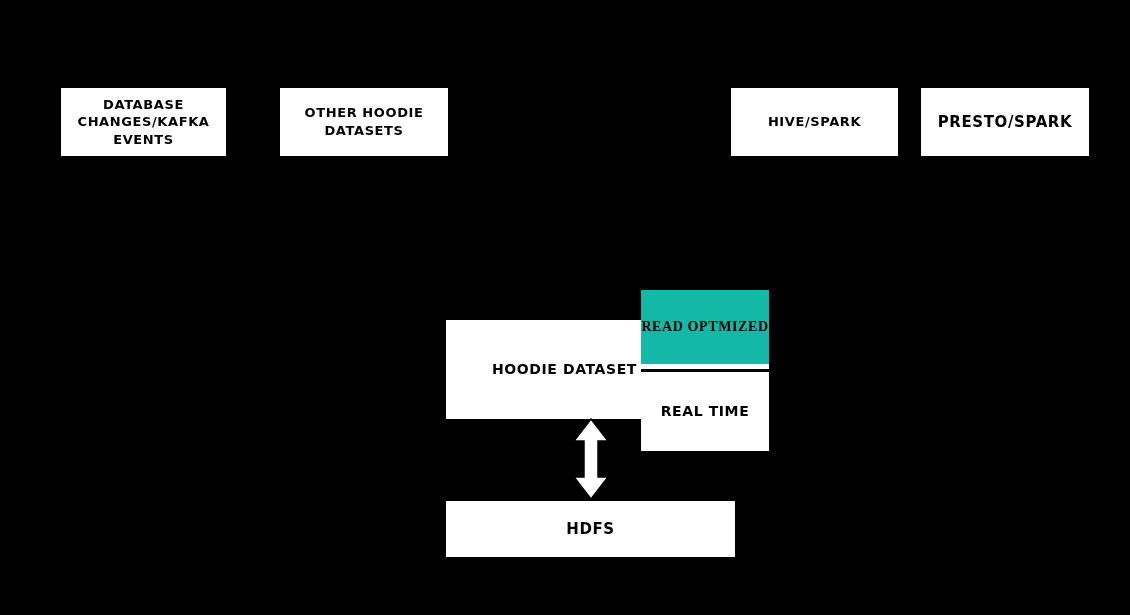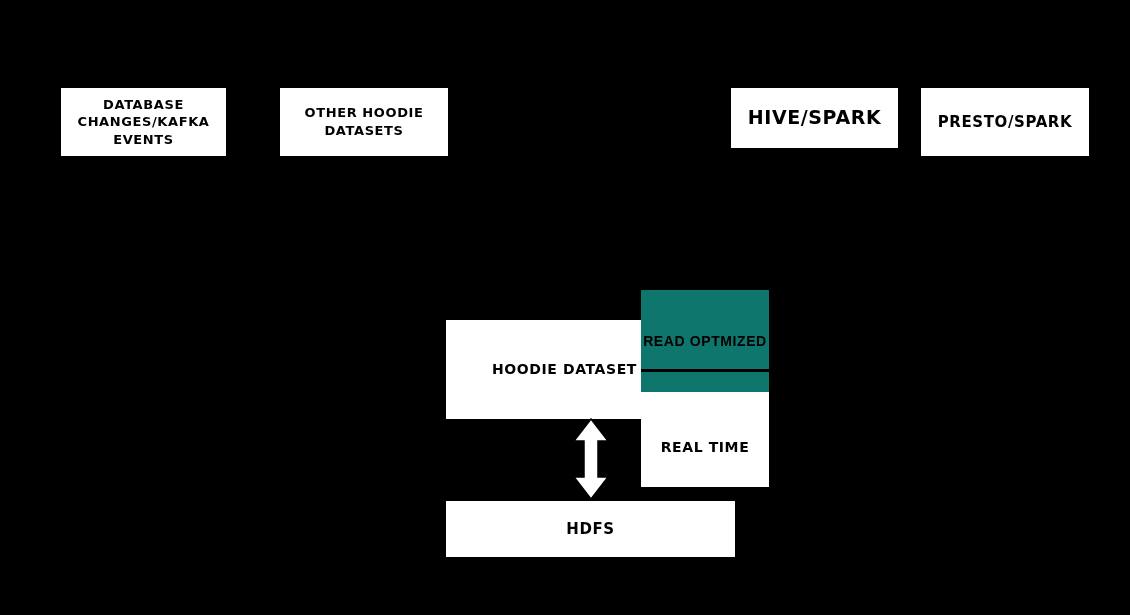--- a/index.html
+++ b/index.html
@@ -37,22 +37,22 @@
   #box-database-changes {
     left: 61px;  top: 88px;  width: 165px; height: 68px;
     font-size: 13px;
   }
   #box-other-hoodie-datasets {
     left: 280px; top: 88px;  width: 168px; height: 68px;
     font-size: 13px;
   }
   
   #box-hive-spark {
-    left: 731px; top: 88px;  width: 167px; height: 60px;
-    font-size: 19px;
+    left: 731px; top: 88px;  width: 167px; height: 68px;
+    font-size: 13px;
   }
   #box-presto-spark {
     left: 921px; top: 88px;  width: 168px; height: 68px;
     font-size: 15px;
   }
   
   #box-hoodie-dataset {
     left: 446px; top: 320px; width: 195px; height: 99px;
     justify-content: flex-end;
     text-align: right;
@@ -61,45 +61,44 @@
   }
   
   #views-stack {
     position: absolute;
     left: 641px; top: 290px; width: 128px; height: 161px;
     background: #ffffff;
     box-sizing: border-box;
   }
   #box-read-optimized {
     position: absolute;
-    left: 0; top: 0; width: 128px; height: 102px;
-    background: #0f766e;
+    left: 0; top: 0; width: 128px; height: 74px;
+    background: #14b8a6;
     color: #000000;
     display: flex; align-items: center; justify-content: center;
     text-align: center;
     font-weight: 700; font-size: 14px; line-height: 1.35;
     letter-spacing: 0.6px; text-transform: uppercase;
-    font-family: Liberation Sans, sans-serif;
+    font-family: Liberation Serif, serif;
   }
   #views-divider {
     position: absolute;
     left: 0; top: 79px; width: 128px; height: 3px;
     background: #000000;
   }
   #box-real-time {
     position: absolute;
     left: 0; top: 82px; width: 128px; height: 79px;
     background: #ffffff;
     color: #000000;
     display: flex; align-items: center; justify-content: center;
     text-align: center;
     font-weight: 700; font-size: 14px; line-height: 1.35;
     letter-spacing: 0.6px; text-transform: uppercase;
     font-family: "DejaVu Sans", sans-serif;
-    margin-top: 36px;
   }
   
   #box-hdfs {
     left: 446px; top: 501px; width: 289px; height: 56px;
     font-size: 15px;
   }
   
   #arrow-hoodie-hdfs {
     position: absolute;
     left: 571px; top: 418px; width: 40px; height: 82px;

